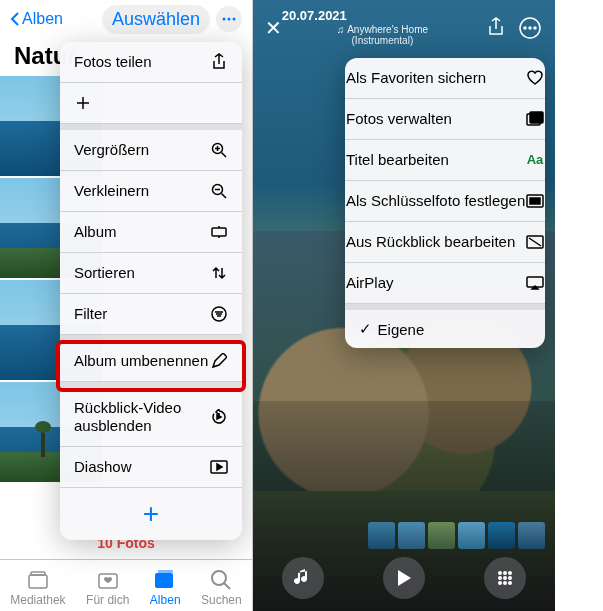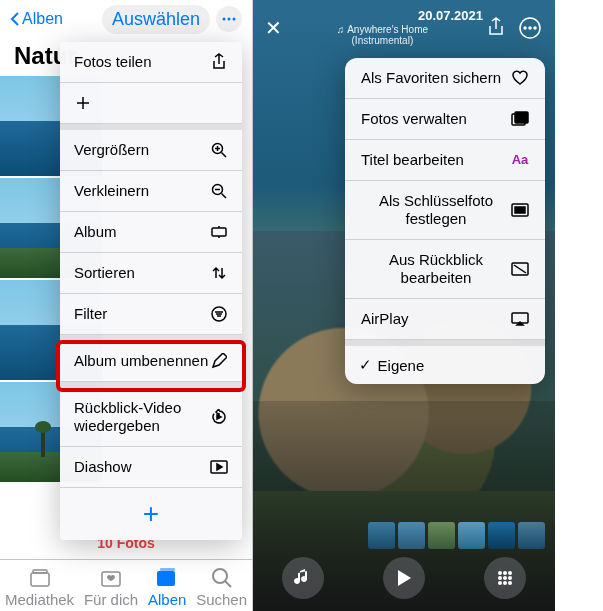--- a/index.html
+++ b/index.html
@@ -16,51 +16,51 @@
   .title { font-size: 24px; font-weight: 700; padding: 4px 14px 8px; }
 
   .photos-bg { position: absolute; top: 76px; left: 0; width: 102px; bottom: 70px; display: flex; flex-direction: column; gap: 2px; }
   .thumb { width: 102px; height: 100px; background: #6aa3b8; position: relative; overflow: hidden; }
   .sky { position:absolute; inset:0; background: linear-gradient(#7ec6e6, #a8d8ef); }
   .sea { position:absolute; bottom:0; left:0; right:0; height:55%; background: linear-gradient(#1e6a9a, #0d4d76); }
   .land { position:absolute; bottom:0; left:0; right:0; height:30%; background: linear-gradient(#3d6b3d, #234d23); }
   .palm { position:absolute; bottom:25%; left:40%; width:4px; height:30px; background:#2d3a1f; }
   .palm::after { content:""; position:absolute; top:-6px; left:-6px; width:16px; height:12px; background:#2f5a2f; border-radius:50%; }
 
-  .menu { position: absolute; top: 42px; right: 10px; width: 182px; background: rgba(248,248,250,.98); border-radius: 4px; box-shadow: 0 6px 30px rgba(0,0,0,.25); overflow: hidden; }
+  .menu { position: absolute; top: 42px; right: 10px; width: 182px; background: rgba(248,248,250,.98); border-radius: 12px; box-shadow: 0 6px 30px rgba(0,0,0,.25); overflow: hidden; }
   .menu-item { display: flex; align-items: center; justify-content: space-between; padding: 11px 14px; font-size: 15px; color: #000; border-bottom: 0.5px solid rgba(60,60,67,.2); line-height: 1.2; }
   .menu-item.sep { border-top: 6px solid rgba(60,60,67,.12); }
   .menu-item:last-child { border-bottom: none; }
-  .menu-item .ic { width: 18px; height: 18px; display:flex; align-items:center; justify-content:center; color:#a21caf; }
+  .menu-item .ic { width: 18px; height: 18px; display:flex; align-items:center; justify-content:center; color:#15803d; }
   .menu-item .ic svg { stroke:#000; fill:none; stroke-width:1.5; }
   .plus-big { color:#007aff; font-size:28px; font-weight:300; text-align:center; padding:10px; }
 
   .highlight { position:absolute; border:4px solid #d70000; border-radius:6px; pointer-events:none; top: 340px; right:6px; width:190px; height:52px; }
 
   .footer-count { text-align:center; font-size:14px; font-weight:600; color:#ef4444; padding:8px 0; }
   .tabbar { height: 52px; border-top: 0.5px solid rgba(60,60,67,.29); display:flex; justify-content:space-around; align-items:center; padding-top:4px; }
-  .tab { display:flex; flex-direction:column; align-items:center; gap:2px; font-size:15px; color:#8e8e93; }
+  .tab { display:flex; flex-direction:column; align-items:center; gap:2px; font-size:12px; color:#8e8e93; }
   .tab.active { color:#007aff; }
   .tab .ticon { width:24px; height:22px; display:flex; align-items:center; justify-content:center; }
 
   
   .right { width: 302px; height: 611px; position: relative; background:#1c1c1e; overflow:hidden; }
   .reef { position:absolute; inset:0; background: linear-gradient(#2a6b8f 0%, #1d5a7a 30%, #6b8a5f 55%, #4a6b3f 75%, #2d4a28 100%); }
   .coral { position:absolute; bottom:120px; left:0; right:0; height:260px; background: radial-gradient(circle at 30% 70%, #8a7a5a 0 30%, transparent 31%), radial-gradient(circle at 70% 60%, #7a6a4a 0 25%, transparent 26%), radial-gradient(circle at 50% 80%, #5a6a3a 0 35%, transparent 36%), linear-gradient(#3a5a6a, #2a4a3a); }
   .dark-bottom { position:absolute; bottom:0; left:0; right:0; height:210px; background: linear-gradient(rgba(20,20,22,.2), rgba(20,20,22,.95)); }
 
   .r-header { position:absolute; top:0; left:0; right:0; height:56px; display:flex; align-items:center; padding:0 12px; color:#fff; z-index:3; }
   .r-close { font-size:20px; }
-  .r-title { flex:1; text-align:right; font-size:13px; font-weight:700; line-height:1.15; }
+  .r-title { flex:1; text-align:left; font-size:13px; font-weight:700; line-height:1.15; }
   .r-title .sub { font-weight:400; font-size:10px; opacity:.9; display:flex; align-items:center; justify-content:center; gap:3px; }
   .r-hicons { display:flex; gap:8px; }
   .r-hicons .ic { width:26px; display:flex; justify-content:center; }
 
   .r-menu { position:absolute; top:58px; right:10px; width:200px; background: rgba(248,248,250,.98); border-radius:12px; box-shadow:0 6px 30px rgba(0,0,0,.35); overflow:hidden; z-index:4; }
-  .r-menu .menu-item { padding: 11px 16px; font-size:15px;text-align:center; }
+  .r-menu .menu-item { padding: 11px 1px; font-size:15px; }
   .r-menu .aa { font-size:13px; font-weight:600; }
   .r-menu .sel { padding:10px 14px; font-size:15px; border-top:6px solid rgba(60,60,67,.12); display:flex; align-items:center; gap:6px; }
 
   .timeline { position:absolute; bottom:62px; right:10px; display:flex; gap:3px; z-index:3; }
   .tl-thumb { width:27px; height:27px; border-radius:3px; background: linear-gradient(#3a7aa0, #1a4a6a); }
   .tl-thumb:nth-child(2){background:linear-gradient(#4a8ab0,#2a5a7a);}
   .tl-thumb:nth-child(3){background:linear-gradient(#6a8a5a,#3a5a3a);}
   .tl-thumb:nth-child(4){background:linear-gradient(#5a9ac0,#2a6a8a);}
   .tl-thumb:nth-child(5){background:linear-gradient(#1a6a9a,#0a3a5a);}
   .tl-thumb:nth-child(6){background:linear-gradient(#4a7a9a,#1a4a6a);}
@@ -178,21 +178,21 @@
     </div>
     <div class="menu-item sep">
       <span>Album umbenennen</span>
       <span class="ic">
           <svg width="16" height="16" viewBox="0 0 16 16">
             <path d="M2 14l2-6 8-8 4 4-8 8-6 2z"></path>
           </svg>
         </span>
     </div>
     <div class="menu-item sep">
-      <span>Rückblick-Video wiedergeben</span>
+      <span>Rückblick-Video ausblenden</span>
       <span class="ic">
           <svg width="18" height="16" viewBox="0 0 18 16">
             <path d="M9 2a6 6 0 1 1-5 2.7M9 2V0l-3 3 3 3V4"></path>
             <path d="M7 6l4 2-4 2z" fill="#000"></path>
           </svg>
         </span>
     </div>
     <div class="menu-item">
       <span>Diashow</span>
       <span class="ic">

